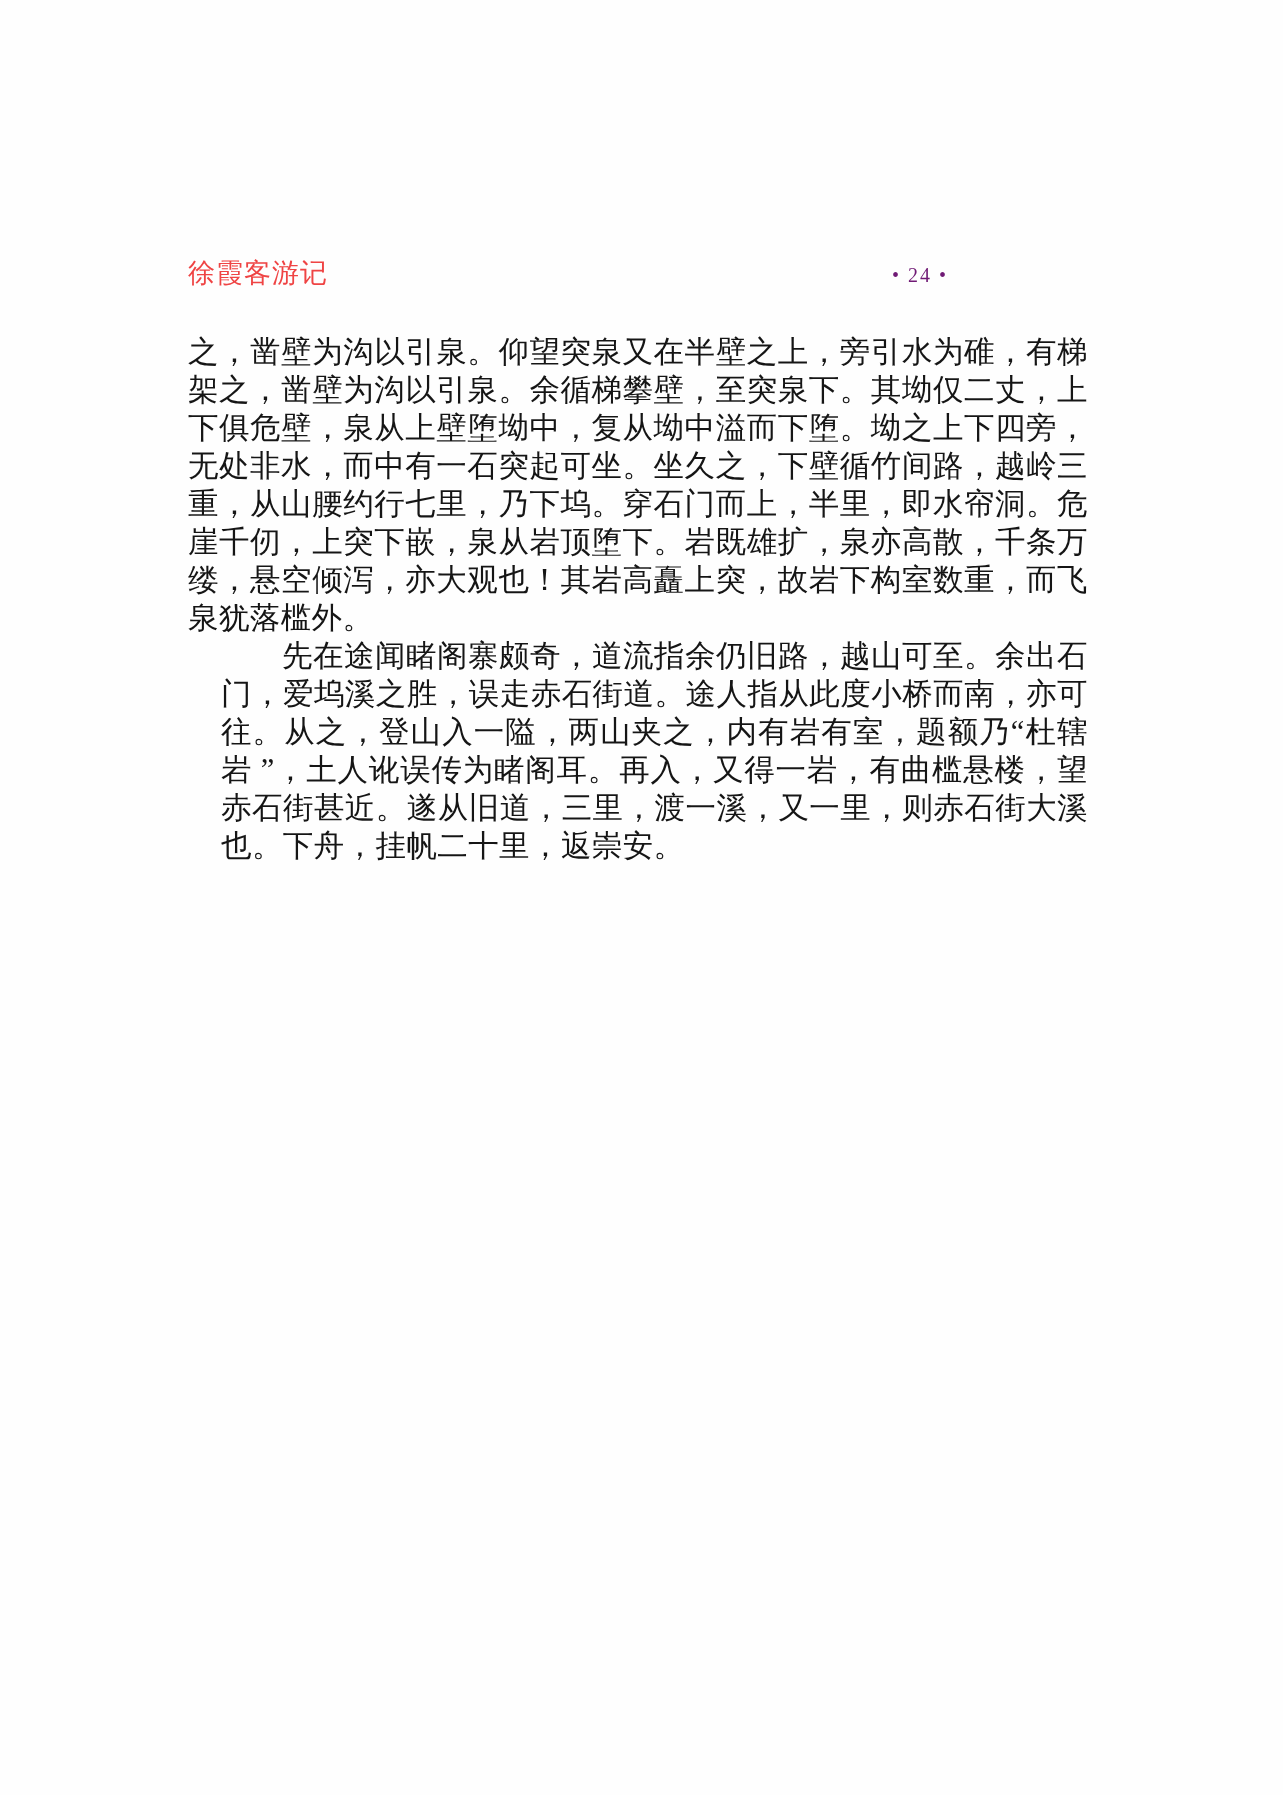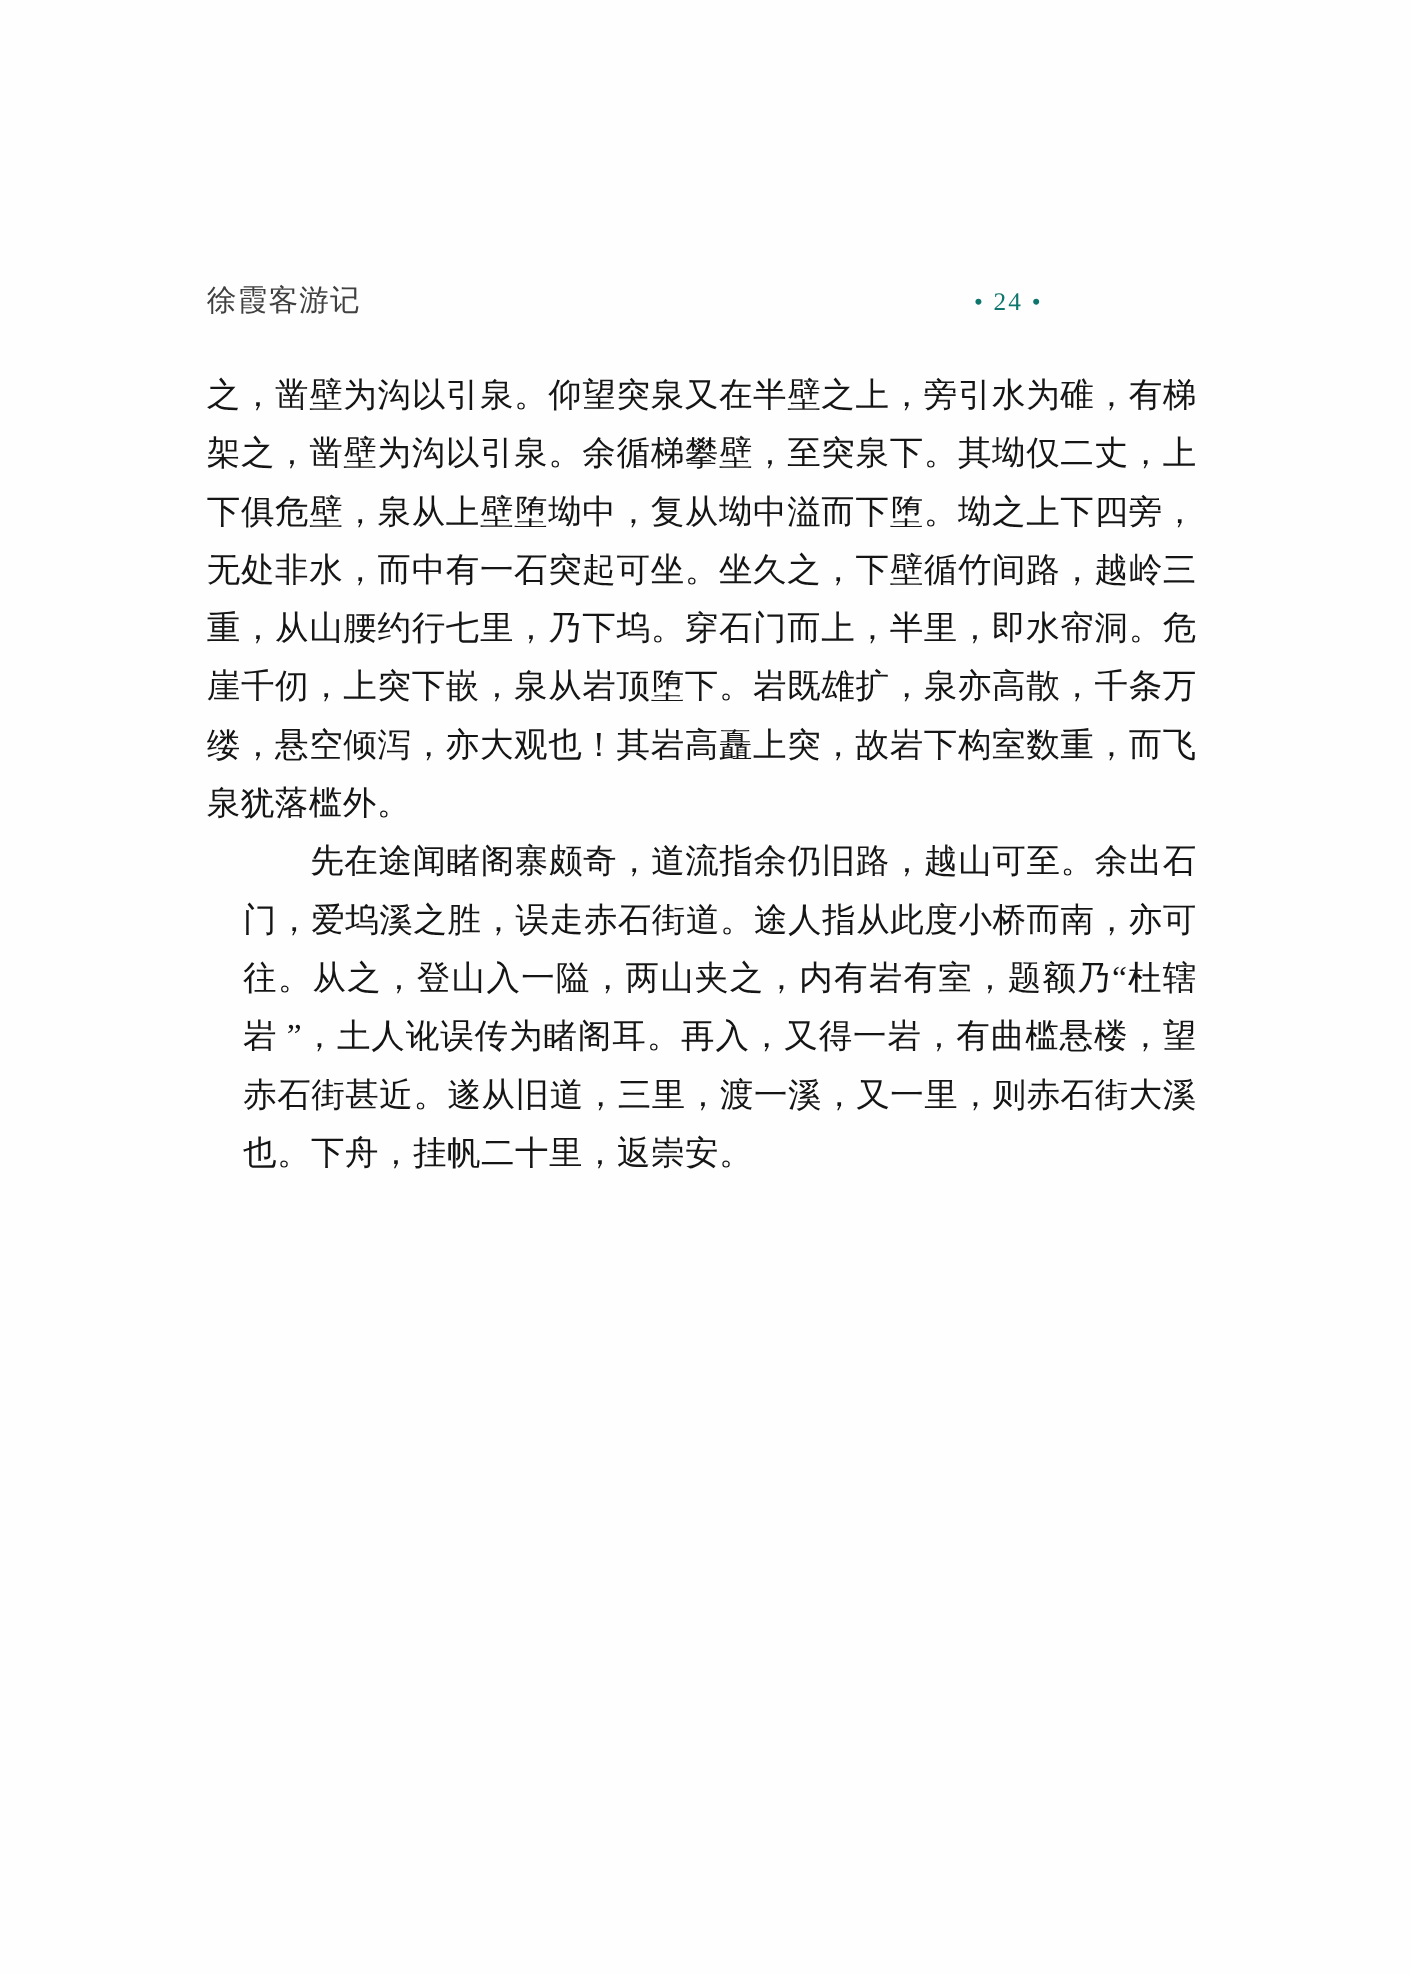--- a/index.html
+++ b/index.html
@@ -33,36 +33,36 @@
   .running-head {
     display: flex;
     align-items: baseline;
     justify-content: space-between;
     height: 40px;
     margin-bottom: 38px;
   }
   .book-title {
     font-size: 27px;
     letter-spacing: 1px;
-    color: #404040;
+    color: #ef4444;
     font-family: "Liberation Serif", "DejaVu Serif", serif;
     white-space: nowrap;
   }
   .folio {
-    font-size: 23px;
+    font-size: 20px;
     letter-spacing: 2px;
-    color: #0f766e;
+    color: #701a75;
     white-space: nowrap;
     padding-right: 140px;
   }
   
   .body-text p {
     margin: 0;
     font-size: 30.5px;
-    line-height: 53px;
+    line-height: 38px;
     text-align: justify;
     text-justify: inter-character;
     letter-spacing: 0.4px;
     color: #151515;
     text-indent: 0;
   }
   .body-text p.indent {
     text-indent: 61px;
     margin-left: 33px;
   }

